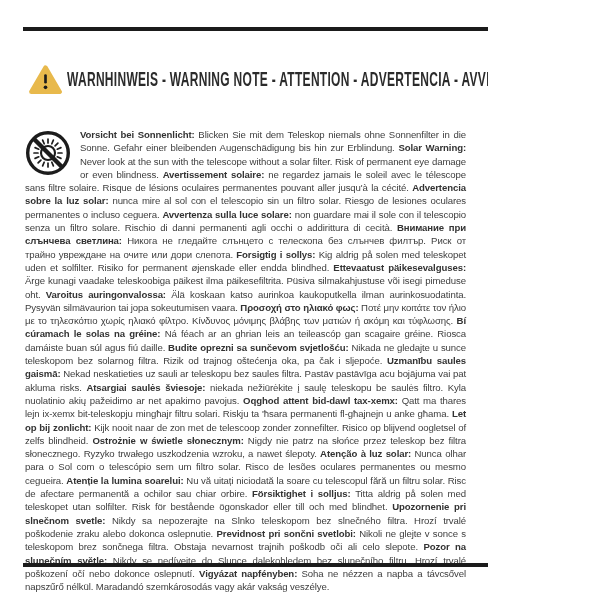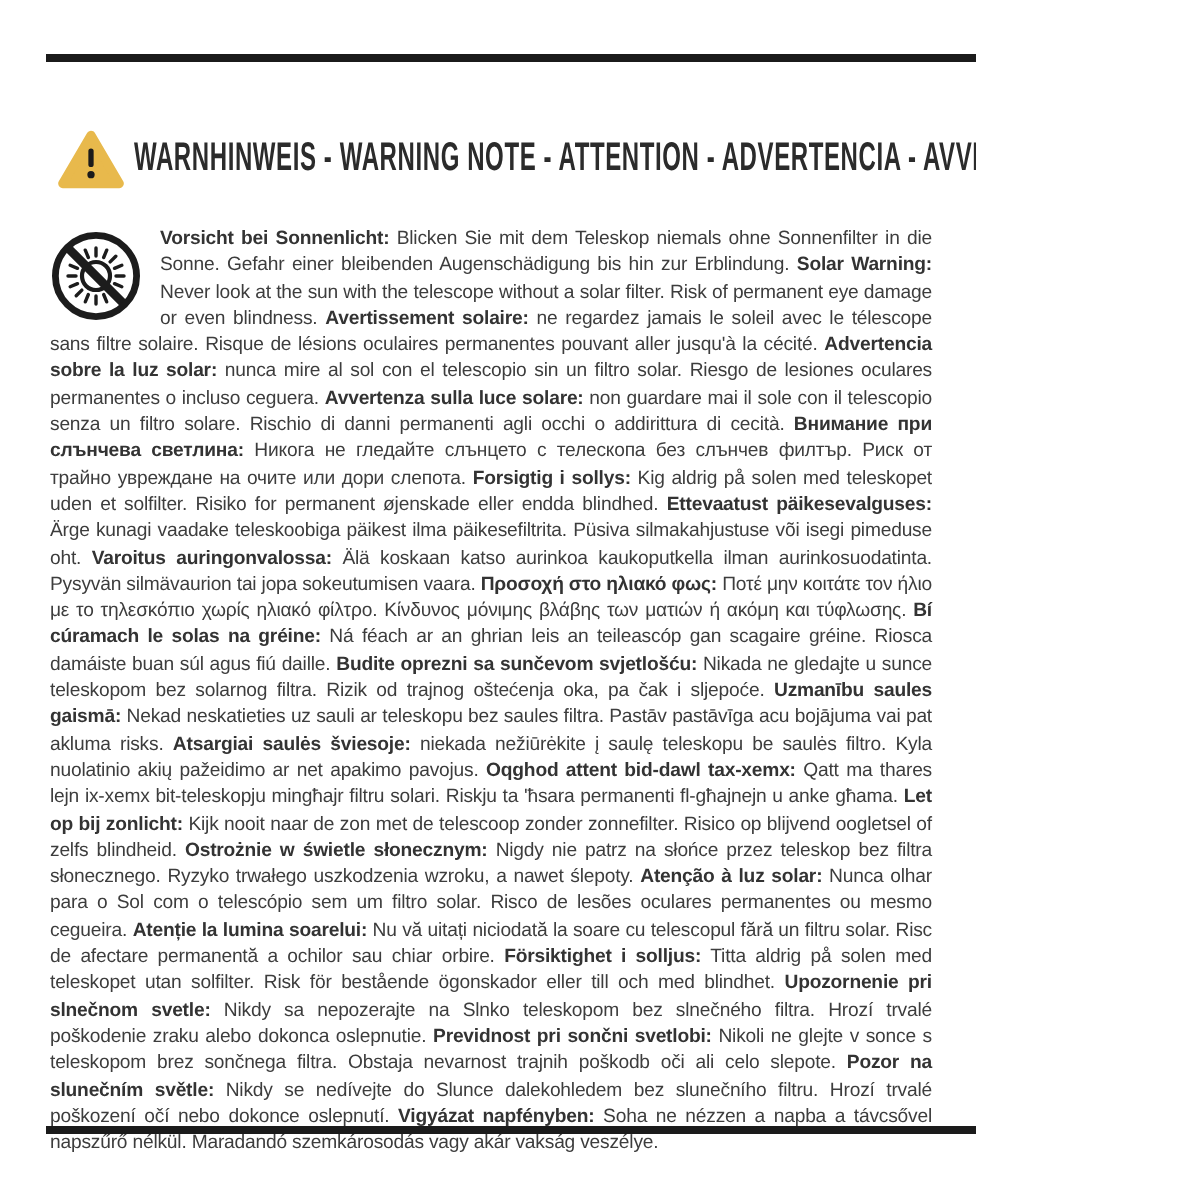--- a/index.html
+++ b/index.html
@@ -23,21 +23,21 @@
   .tri-icon { width: 33px; height: 31px; flex: 0 0 auto; }
   .heading {
     margin: 0 0 0 5px;
     font-size: 20px; font-weight: bold;
     color: var(--heading-text, #2b2b2b);
     letter-spacing: 0.5px; white-space: nowrap;
     transform: scaleX(0.60); transform-origin: left center;
   }
 
   .warning-text {
-    position: absolute; top: 113px; left: 25px; right: 22px; margin: 0;
+    position: absolute; top: 128px; left: 25px; right: 22px; margin: 0;
     font-size: 9.6px; line-height: 13.3px; letter-spacing: -0.1px;
     text-align: justify; color: var(--body-text, #3d3d3d);
   }
   .warning-text b { color: #333333; }
 
   .no-sun { float: left; width: 46px; height: 48px; margin: 2px 9px 0 0; }
   .no-sun svg { width: 46px; height: 46px; display: block; }
 </style>
 </head>
 <body>

